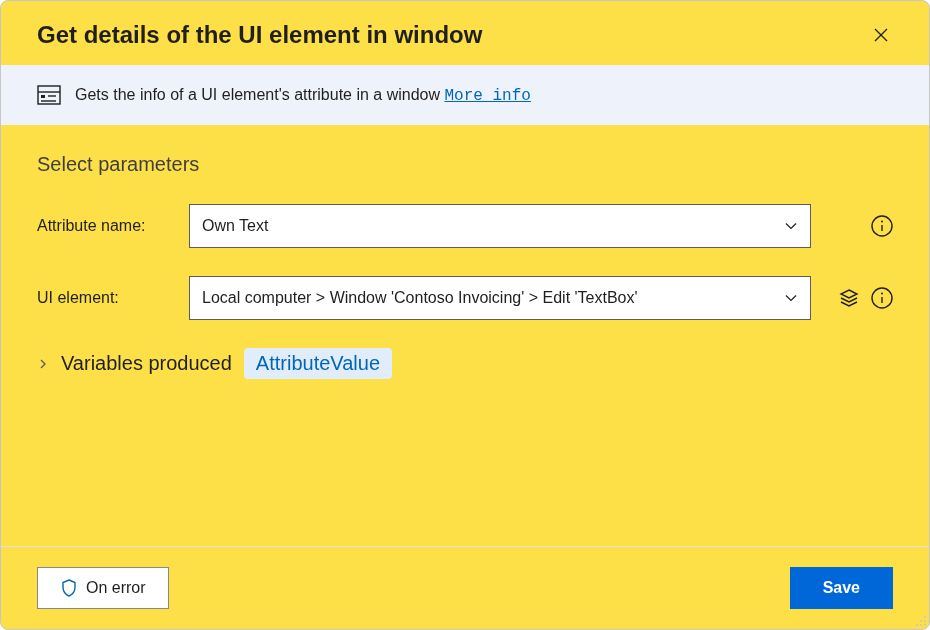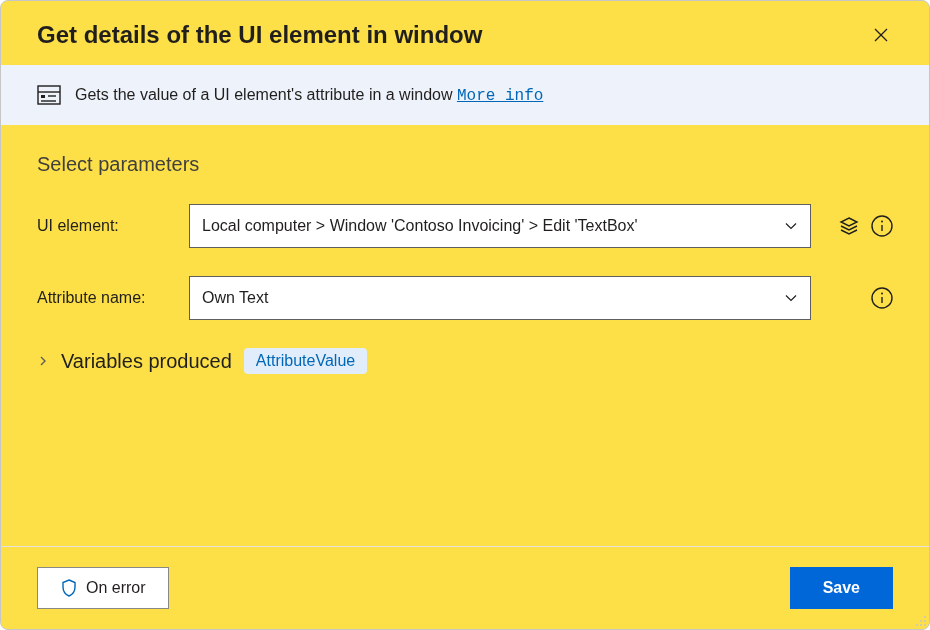--- a/index.html
+++ b/index.html
@@ -142,21 +142,21 @@
     }
     .vars-label {
       font-size: 20px;
       color: #201f1e;
     }
     .var-badge {
       background: #e1edfa;
       color: #0067b8;
       padding: 4px 12px;
       border-radius: 4px;
-      font-size: 16px;
+      font-size: 20px;
       cursor: pointer;
       text-align: right;
     }
     .footer {
       border-top: 1px solid #e2e2e2;
       padding: 20px 36px;
       display: flex;
       align-items: center;
       justify-content: space-between;
     }
@@ -218,58 +218,58 @@
     <div class="info-icon-box">
       <svg viewBox="0 0 24 20" width="24" height="20" fill="none" stroke="currentColor" stroke-width="1.4">
         <rect x="1" y="1" width="22" height="18"></rect>
         <line x1="1" y1="7" x2="23" y2="7"></line>
         <rect x="4" y="10" width="4" height="3" fill="currentColor" stroke="none"></rect>
         <line x1="11" y1="11" x2="19" y2="11"></line>
         <line x1="4" y1="16" x2="19" y2="16"></line>
       </svg>
     </div>
     <div class="info-text">
-      <span>Gets the value of a UI element's attribute in a window </span><a class="info-link">More info</a>
+      <span>Gets the info of a UI element's attribute in a window </span><a class="info-link">More info</a>
     </div>
   </div>
 
   <div class="content">
     <div class="section-title">Select parameters</div>
+
+    <div class="param-row">
+      <div class="param-label">Attribute name:</div>
+      <div class="dropdown">
+        <span class="dropdown-text">Own Text</span>
+        <svg class="chevron" viewBox="0 0 14 14" fill="none" stroke="currentColor" stroke-width="1.2">
+          <polyline points="2,4.5 7,9.5 12,4.5"></polyline>
+        </svg>
+      </div>
+      <div class="row-icons">
+        <svg class="circle-info" viewBox="0 0 22 22" fill="none" stroke="currentColor" stroke-width="1.4">
+          <circle cx="11" cy="11" r="10"></circle>
+          <circle cx="11" cy="6.5" r="1" fill="currentColor" stroke="none"></circle>
+          <line x1="11" y1="10" x2="11" y2="16"></line>
+        </svg>
+      </div>
+    </div>
 
     <div class="param-row">
       <div class="param-label">UI element:</div>
       <div class="dropdown">
         <span class="dropdown-text">Local computer &gt; Window 'Contoso Invoicing' &gt; Edit 'TextBox'</span>
         <svg class="chevron" viewBox="0 0 14 14" fill="none" stroke="currentColor" stroke-width="1.2">
           <polyline points="2,4.5 7,9.5 12,4.5"></polyline>
         </svg>
       </div>
       <div class="row-icons">
         <svg class="layers-icon" viewBox="0 0 20 20" fill="none" stroke="currentColor" stroke-width="1.4">
           <polygon points="10,2 18,6 10,10 2,6"></polygon>
           <polyline points="2,10 10,14 18,10"></polyline>
           <polyline points="2,14 10,18 18,14"></polyline>
         </svg>
-        <svg class="circle-info" viewBox="0 0 22 22" fill="none" stroke="currentColor" stroke-width="1.4">
-          <circle cx="11" cy="11" r="10"></circle>
-          <circle cx="11" cy="6.5" r="1" fill="currentColor" stroke="none"></circle>
-          <line x1="11" y1="10" x2="11" y2="16"></line>
-        </svg>
-      </div>
-    </div>
-
-    <div class="param-row">
-      <div class="param-label">Attribute name:</div>
-      <div class="dropdown">
-        <span class="dropdown-text">Own Text</span>
-        <svg class="chevron" viewBox="0 0 14 14" fill="none" stroke="currentColor" stroke-width="1.2">
-          <polyline points="2,4.5 7,9.5 12,4.5"></polyline>
-        </svg>
-      </div>
-      <div class="row-icons">
         <svg class="circle-info" viewBox="0 0 22 22" fill="none" stroke="currentColor" stroke-width="1.4">
           <circle cx="11" cy="11" r="10"></circle>
           <circle cx="11" cy="6.5" r="1" fill="currentColor" stroke="none"></circle>
           <line x1="11" y1="10" x2="11" y2="16"></line>
         </svg>
       </div>
     </div>
 
     <div class="vars-row">
       <svg class="vars-chevron" viewBox="0 0 12 12" fill="none" stroke="currentColor" stroke-width="1.4">

